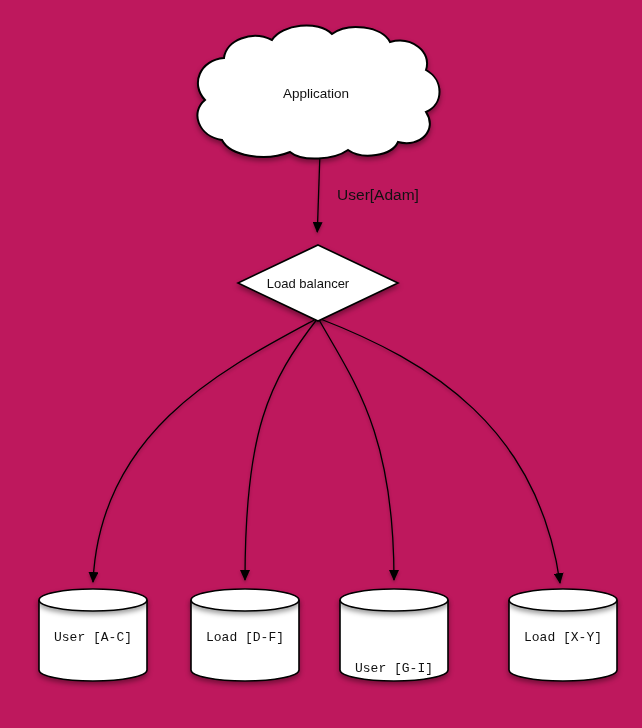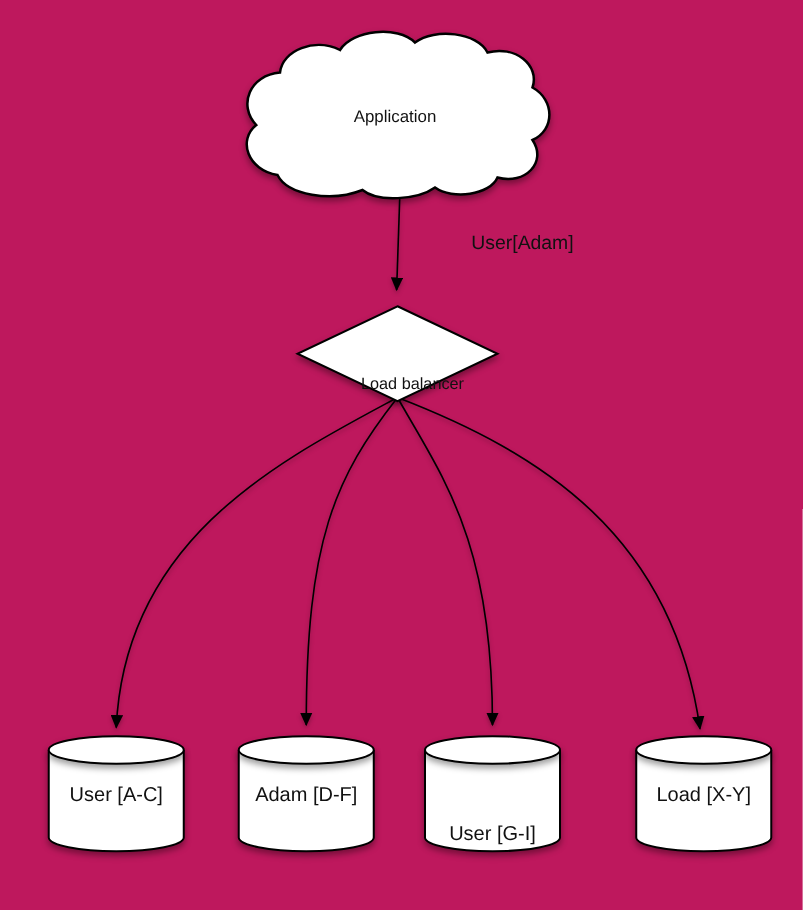--- a/index.html
+++ b/index.html
@@ -38,21 +38,21 @@
   .label {
     position: absolute;
     transform: translate(-50%, -50%);
     white-space: nowrap;
     color: #111111;
     text-align: center;
   }
   .node-label { font-size: 13.5px; }
   .edge-label { font-size: 15.5px; }
   .lb-label   { font-size: 13px; }
-  .db-label   { font-size: 16px; }
+  .db-label   { font-size: 13px; font-family: Liberation Mono, monospace; }
 </style>
 </head>
 <body>
 
 <div class="canvas">
 
   <svg width="642" height="728" viewBox="0 0 642 728">
     <defs>
       <marker id="arrowhead" markerWidth="12" markerHeight="10" refX="10" refY="5" orient="auto" markerUnits="userSpaceOnUse">
         <path d="M0,0 L11,5 L0,10 Z" fill="#000000"></path>
@@ -98,25 +98,25 @@
       </g>
       <g>
         <path class="shape cyl" d="M509,600 L509,670 A54,11 0 0 0 617,670 L617,600"></path>
         <ellipse class="shape cyl" cx="563" cy="600" rx="54" ry="11"></ellipse>
       </g>
     </g>
   </svg>
 
   <div class="label node-label" style="left:316px; top:93px;">Application</div>
 
-  <div class="label edge-label" style="left:378px; top:195px;margin-left:40px;">User[Adam]</div>
+  <div class="label edge-label" style="left:378px; top:195px;">User[Adam]</div>
 
-  <div class="label lb-label" style="left:330px; top:283px;margin-top:24px;">Load balancer</div>
+  <div class="label lb-label" style="left:308px; top:283px;">Load balancer</div>
 
   <div class="label db-label" style="left:93px; top:637px;">User [A-C]</div>
 
-  <div class="label db-label" style="left:245px; top:637px;">Adam [D-F]</div>
+  <div class="label db-label" style="left:245px; top:637px;">Load [D-F]</div>
 
   <div class="label db-label" style="left:394px; top:668px;">User [G-I]</div>
 
   <div class="label db-label" style="left:563px; top:637px;">Load [X-Y]</div>
 
 </div>
 
 </body></html>

